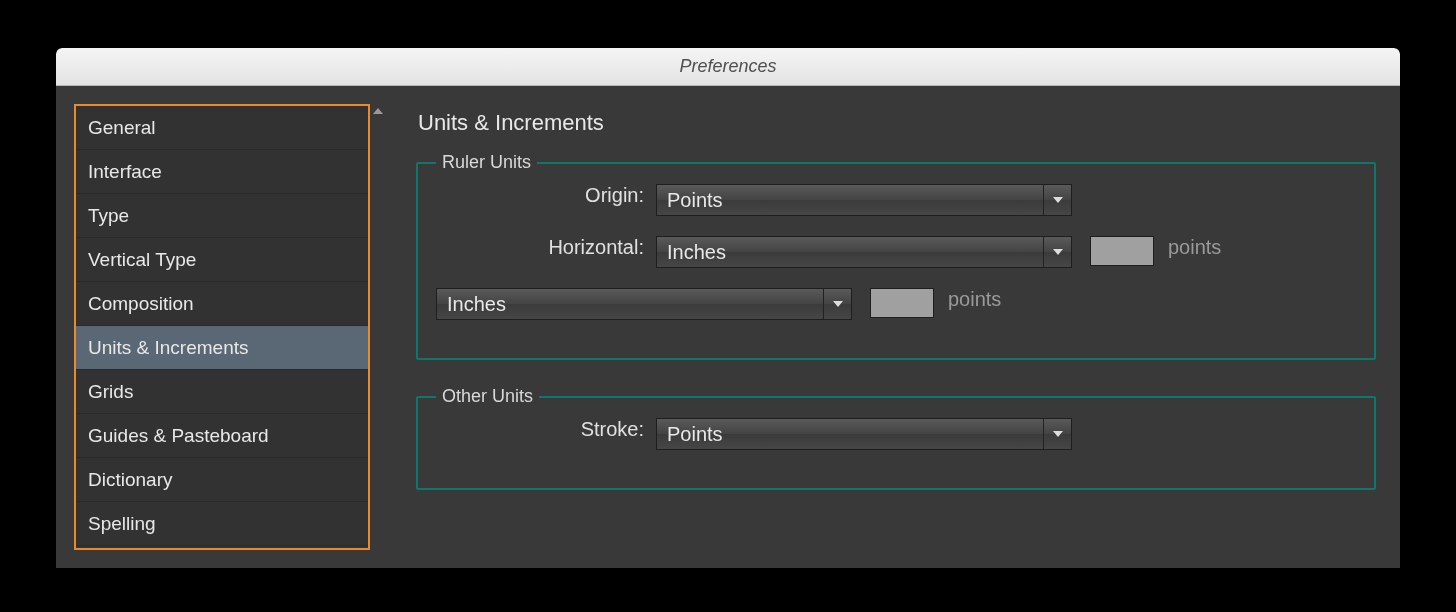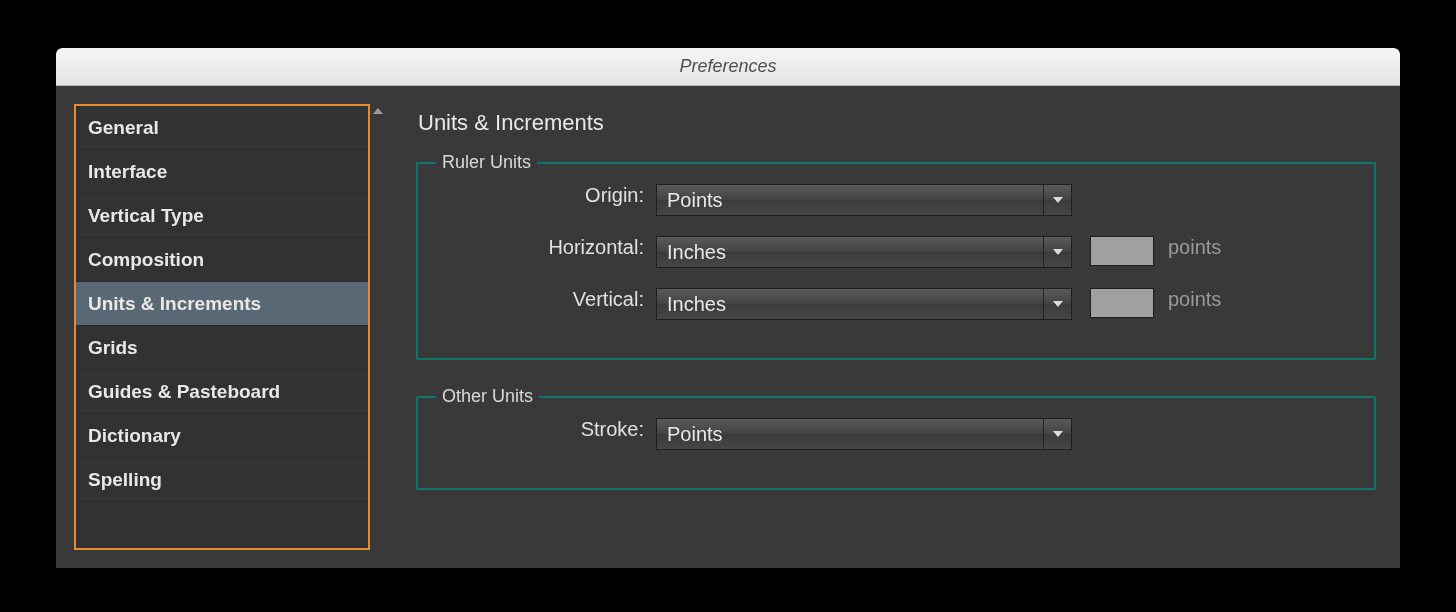--- a/index.html
+++ b/index.html
@@ -58,21 +58,20 @@
     }
     .sidebar-item {
       height: 44px;
       padding-left: 12px;
       display: flex;
       align-items: center;
       color: #e8e8e8;
       font-size: 19px;
       cursor: pointer;
       border-bottom: 1px solid #2a2a2a;
-      font-weight: bold;
     }
     .sidebar-item.selected {
       background: #5a6775;
     }
     .scrollbar {
       width: 16px;
       background: #393939;
       display: flex;
       flex-direction: column;
     }
@@ -179,20 +178,23 @@
 
     <div class="sidebar-wrap">
       <div class="sidebar">
         <div class="sidebar-item">
           <span>General</span>
         </div>
         <div class="sidebar-item">
           <span>Interface</span>
         </div>
         <div class="sidebar-item">
+          <span>Type</span>
+        </div>
+        <div class="sidebar-item">
           <span>Vertical Type</span>
         </div>
         <div class="sidebar-item">
           <span>Composition</span>
         </div>
         <div class="sidebar-item selected">
           <span>Units &amp; Increments</span>
         </div>
         <div class="sidebar-item">
           <span>Grids</span>
@@ -243,21 +245,20 @@
               <svg viewBox="0 0 10 6">
                   <polygon points="0,0 10,0 5,6" fill="#ddd"></polygon>
                 </svg>
             </div>
           </div>
           <div class="num-input"></div>
           <div class="suffix">points</div>
         </div>
 
         <div class="row">
-          <div class="row-label">Vertical:</div>
           <div class="select">
             <span>Inches</span>
             <div class="select-arrow">
               <svg viewBox="0 0 10 6">
                   <polygon points="0,0 10,0 5,6" fill="#ddd"></polygon>
                 </svg>
             </div>
           </div>
           <div class="num-input"></div>
           <div class="suffix">points</div>

